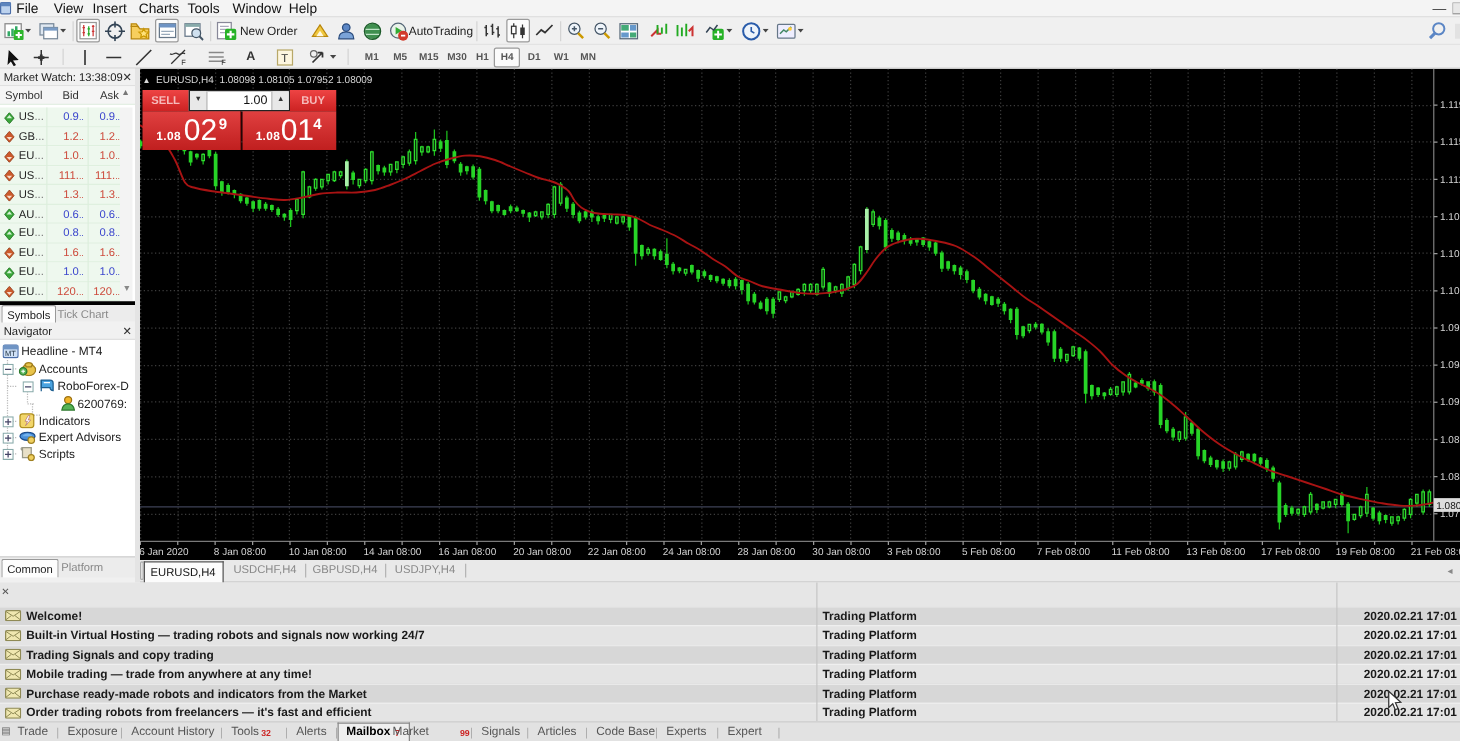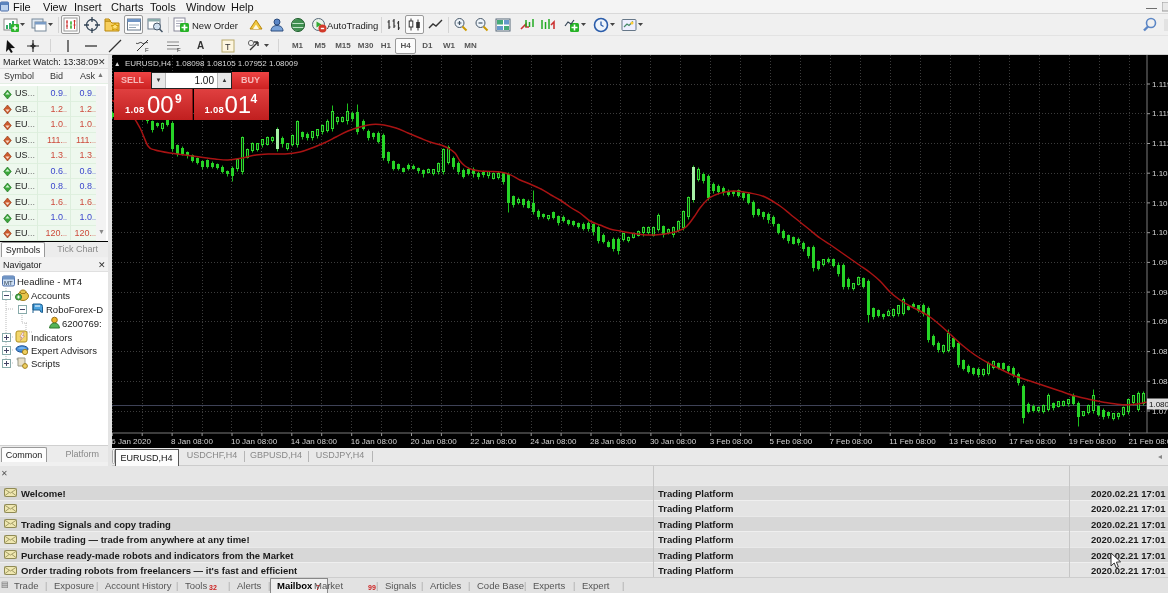--- a/index.html
+++ b/index.html
@@ -22,21 +22,21 @@
 .ptitle{position:absolute;left:0;width:108px;height:14px;background:#f1f1f1;font-size:9px;color:#222;padding-left:3px;line-height:14px;border-bottom:1px solid #e0e0e0}
 .pclose{position:absolute;font-size:9px;color:#333}
 #mw-head{position:absolute;left:0;top:14px;width:108px;height:15px;background:#f5f5f5;border-bottom:1px solid #e4efe4;font-size:9px;color:#333}
 .mwrow{position:absolute;left:0;width:96px;height:15.5px;font-size:9px}
 .mwsym{position:absolute;left:15px;top:2px;color:#222}
 .mwb{position:absolute;top:2px;text-align:right}
 .blue{color:#3c47cd}
 .red{color:#cd4b3c}
 .mwsep{position:absolute;background:#ddeedd;width:1px}
 .tab-on{position:absolute;background:#fdfdfd;border:1px solid #999;border-bottom:none;color:#222;text-align:center;border-radius:2px 2px 0 0}
-.tab-off{position:absolute;color:#888;text-align:right}
+.tab-off{position:absolute;color:#888;text-align:left}
 
 .tree{position:absolute;font-size:9.5px;color:#222}
 .titem{position:absolute;white-space:nowrap}
 
 #charttabs{left:112px;top:448px;width:1056px;height:18px;background:#e9e9e9;border-bottom:1px solid #cccccc}
 
 #mail{left:0;top:466px;width:1168px;height:111px;background:#e6e6e6}
 #mailhead{position:absolute;left:0;top:0;width:1168px;height:18px;background:#ededed;border-bottom:1px solid #cfcfcf;font-size:9.5px;color:#555}
 .mrow{position:absolute;left:0;width:1168px;height:15.5px;font-size:9.5px;font-weight:bold;color:#1a1a1a}
 .mrow.da{background:#d7d7d7;box-shadow:inset 0 1px 0 #e9e9e9}
@@ -393,21 +393,21 @@
           <path d="M5 0l4.2 5L5 10 .8 5z" fill="#cc5a2c" stroke="#8f3a18" stroke-width="0.7"></path>
           <path d="M5 7.8L7.4 5H2.6z" fill="#f8ddcc"></path>
         </svg>
         <span class="mwsym">EU<span style="color:#777">...</span></span>
         <span class="mwb red" style="left:30px;width:37px">120.<span style="font-size:7px">..</span></span>
         <span class="mwb red" style="left:63px;width:33px">120.<span style="font-size:7px">..</span></span>
       </div>
       <div class="abs" style="left:96px;top:31px;width:10px;height:155px;background:#f3f3f3">
         <span class="abs" style="left:2px;top:142px;color:#888;font-size:7px">▼</span>
       </div>
-      <div class="abs" style="left:0;top:186px;width:108px;height:16px;background:#ececec;border-top:1px solid #000000">
+      <div class="abs" style="left:0;top:186px;width:108px;height:16px;background:#ececec;border-top:3px solid #000000">
         <div class="tab-on" style="left:1px;top:0px;width:44px;height:15px;font-size:9px;line-height:15px">Symbols</div>
         <div class="tab-off" style="left:46px;top:0;width:52px;height:15px;font-size:9px;line-height:15px">Tick Chart</div>
       </div>
       <div class="ptitle" style="top:203px">Navigator</div>
       <span class="pclose" style="left:98px;top:205px">✕</span>
       <svg class="abs" style="left:0;top:203px" width="108" height="170" viewBox="0 0 108 170">
         <path d="M6 30v76" stroke="#bbb" stroke-dasharray="1 1" fill="none"></path>
         <path d="M6 37h8M6 51h8M6 79h8M6 92h8M6 105h8" stroke="#bbb" stroke-dasharray="1 1"></path>
         <path d="M22 51v14h6M26 65v9h6" stroke="#bbb" stroke-dasharray="1 1" fill="none"></path>
       </svg>
@@ -836,21 +836,21 @@
         <div class="ocbtn" style="left:0;width:37px">SELL</div>
         <div id="spin">
           <div class="spbtn" style="left:0;border-right:1px solid #bbb">▼</div>
           <span class="val">1.00</span>
           <div class="spbtn" style="right:0;border-left:1px solid #bbb">▲</div>
         </div>
         <div class="ocbtn" style="left:118px;width:37px">BUY</div>
       </div>
       <div class="bigbox" style="left:0;width:78.5px;border-right:1px solid #8d1212">
         <span class="bb-small" style="left:11px">1.08</span>
-        <span class="bb-big" style="left:33px">00</span>
+        <span class="bb-big" style="left:33px">02</span>
         <span class="bb-sup" style="left:61px">9</span>
       </div>
       <div class="bigbox" style="left:79.5px;width:75.5px">
         <span class="bb-small" style="left:11px">1.08</span>
         <span class="bb-big" style="left:31px">01</span>
         <span class="bb-sup" style="left:57px">4</span>
       </div>
     </div>
 <div id="charttabs" class="abs">
       <div class="abs" style="left:0px;top:1px;width:3px;height:15px;border:1px solid #aaa;border-radius:2px;background:#f4f4f4"></div>
@@ -872,20 +872,21 @@
         </svg>
         <span class="abs" style="left:21px;top:3px">Welcome!</span>
         <span class="abs" style="left:658px;top:3px">Trading Platform</span>
         <span class="abs" style="left:1091px;top:3px">2020.02.21 17:01</span>
       </div>
       <div class="mrow li" style="top:34.0px">
         <svg class="abs" style="left:4px;top:3.5px" width="13" height="9" viewBox="0 0 13 9">
           <rect x="0.5" y="0.5" width="12" height="8" rx="1" fill="#efe7b0" stroke="#8f8a55"></rect>
           <path d="M0.5 1l6 4 6-4M0.5 8l4.5-3.5M12.5 8L8 4.5" stroke="#8f8a55" fill="none" stroke-width="0.8"></path>
         </svg>
+        <span class="abs" style="left:21px;top:3px">Built-in Virtual Hosting — trading robots and signals now working 24/7</span>
         <span class="abs" style="left:658px;top:3px">Trading Platform</span>
         <span class="abs" style="left:1091px;top:3px">2020.02.21 17:01</span>
       </div>
       <div class="mrow da" style="top:49.5px">
         <svg class="abs" style="left:4px;top:3.5px" width="13" height="9" viewBox="0 0 13 9">
           <rect x="0.5" y="0.5" width="12" height="8" rx="1" fill="#efe7b0" stroke="#8f8a55"></rect>
           <path d="M0.5 1l6 4 6-4M0.5 8l4.5-3.5M12.5 8L8 4.5" stroke="#8f8a55" fill="none" stroke-width="0.8"></path>
         </svg>
         <span class="abs" style="left:21px;top:3px">Trading Signals and copy trading</span>
         <span class="abs" style="left:658px;top:3px">Trading Platform</span>

